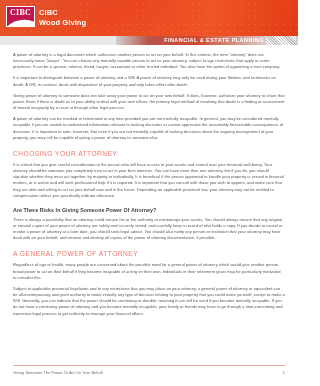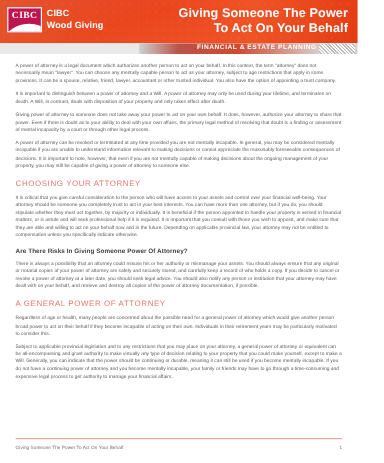--- a/index.html
+++ b/index.html
@@ -42,21 +42,21 @@
       linear-gradient(160deg, rgba(255,255,255,0.10) 0%, rgba(255,255,255,0) 40%),
       linear-gradient(20deg, rgba(255,120,60,0.35) 0%, rgba(255,255,255,0) 55%);
     pointer-events: none;
   }
 
   .logo-block {
     position: absolute;
     left: 6px;
     top: 6px;
     display: flex;
-    align-items: flex-start;
+    align-items: flex-end;
     gap: 4px;
   }
   .logo-mark {
     position: relative;
     width: 29px;
     height: 21px;
     background: #c2185b;
     background: #bd1550;
     border: 1px solid #ffffff;
     box-sizing: border-box;
@@ -211,24 +211,20 @@
       <div class="logo-mark">
         <div class="logo-text">CIBC</div>
         <div class="logo-swoosh"></div>
       </div>
       <div class="logo-words">
         <div>CIBC</div>
         <div>Wood Giving</div>
       </div>
     </div>
 
-    <div class="header-title">
-      <div>Giving Someone The Power</div>
-      <div>To Act On Your Behalf</div>
-    </div>
   </div>
 
   <div class="subband">
     <div class="subband-fill"></div>
     <div class="subband-hatch"></div>
     <div class="subband-label">FINANCIAL &amp; ESTATE PLANNING</div>
   </div>
 
   <div class="content">
 

